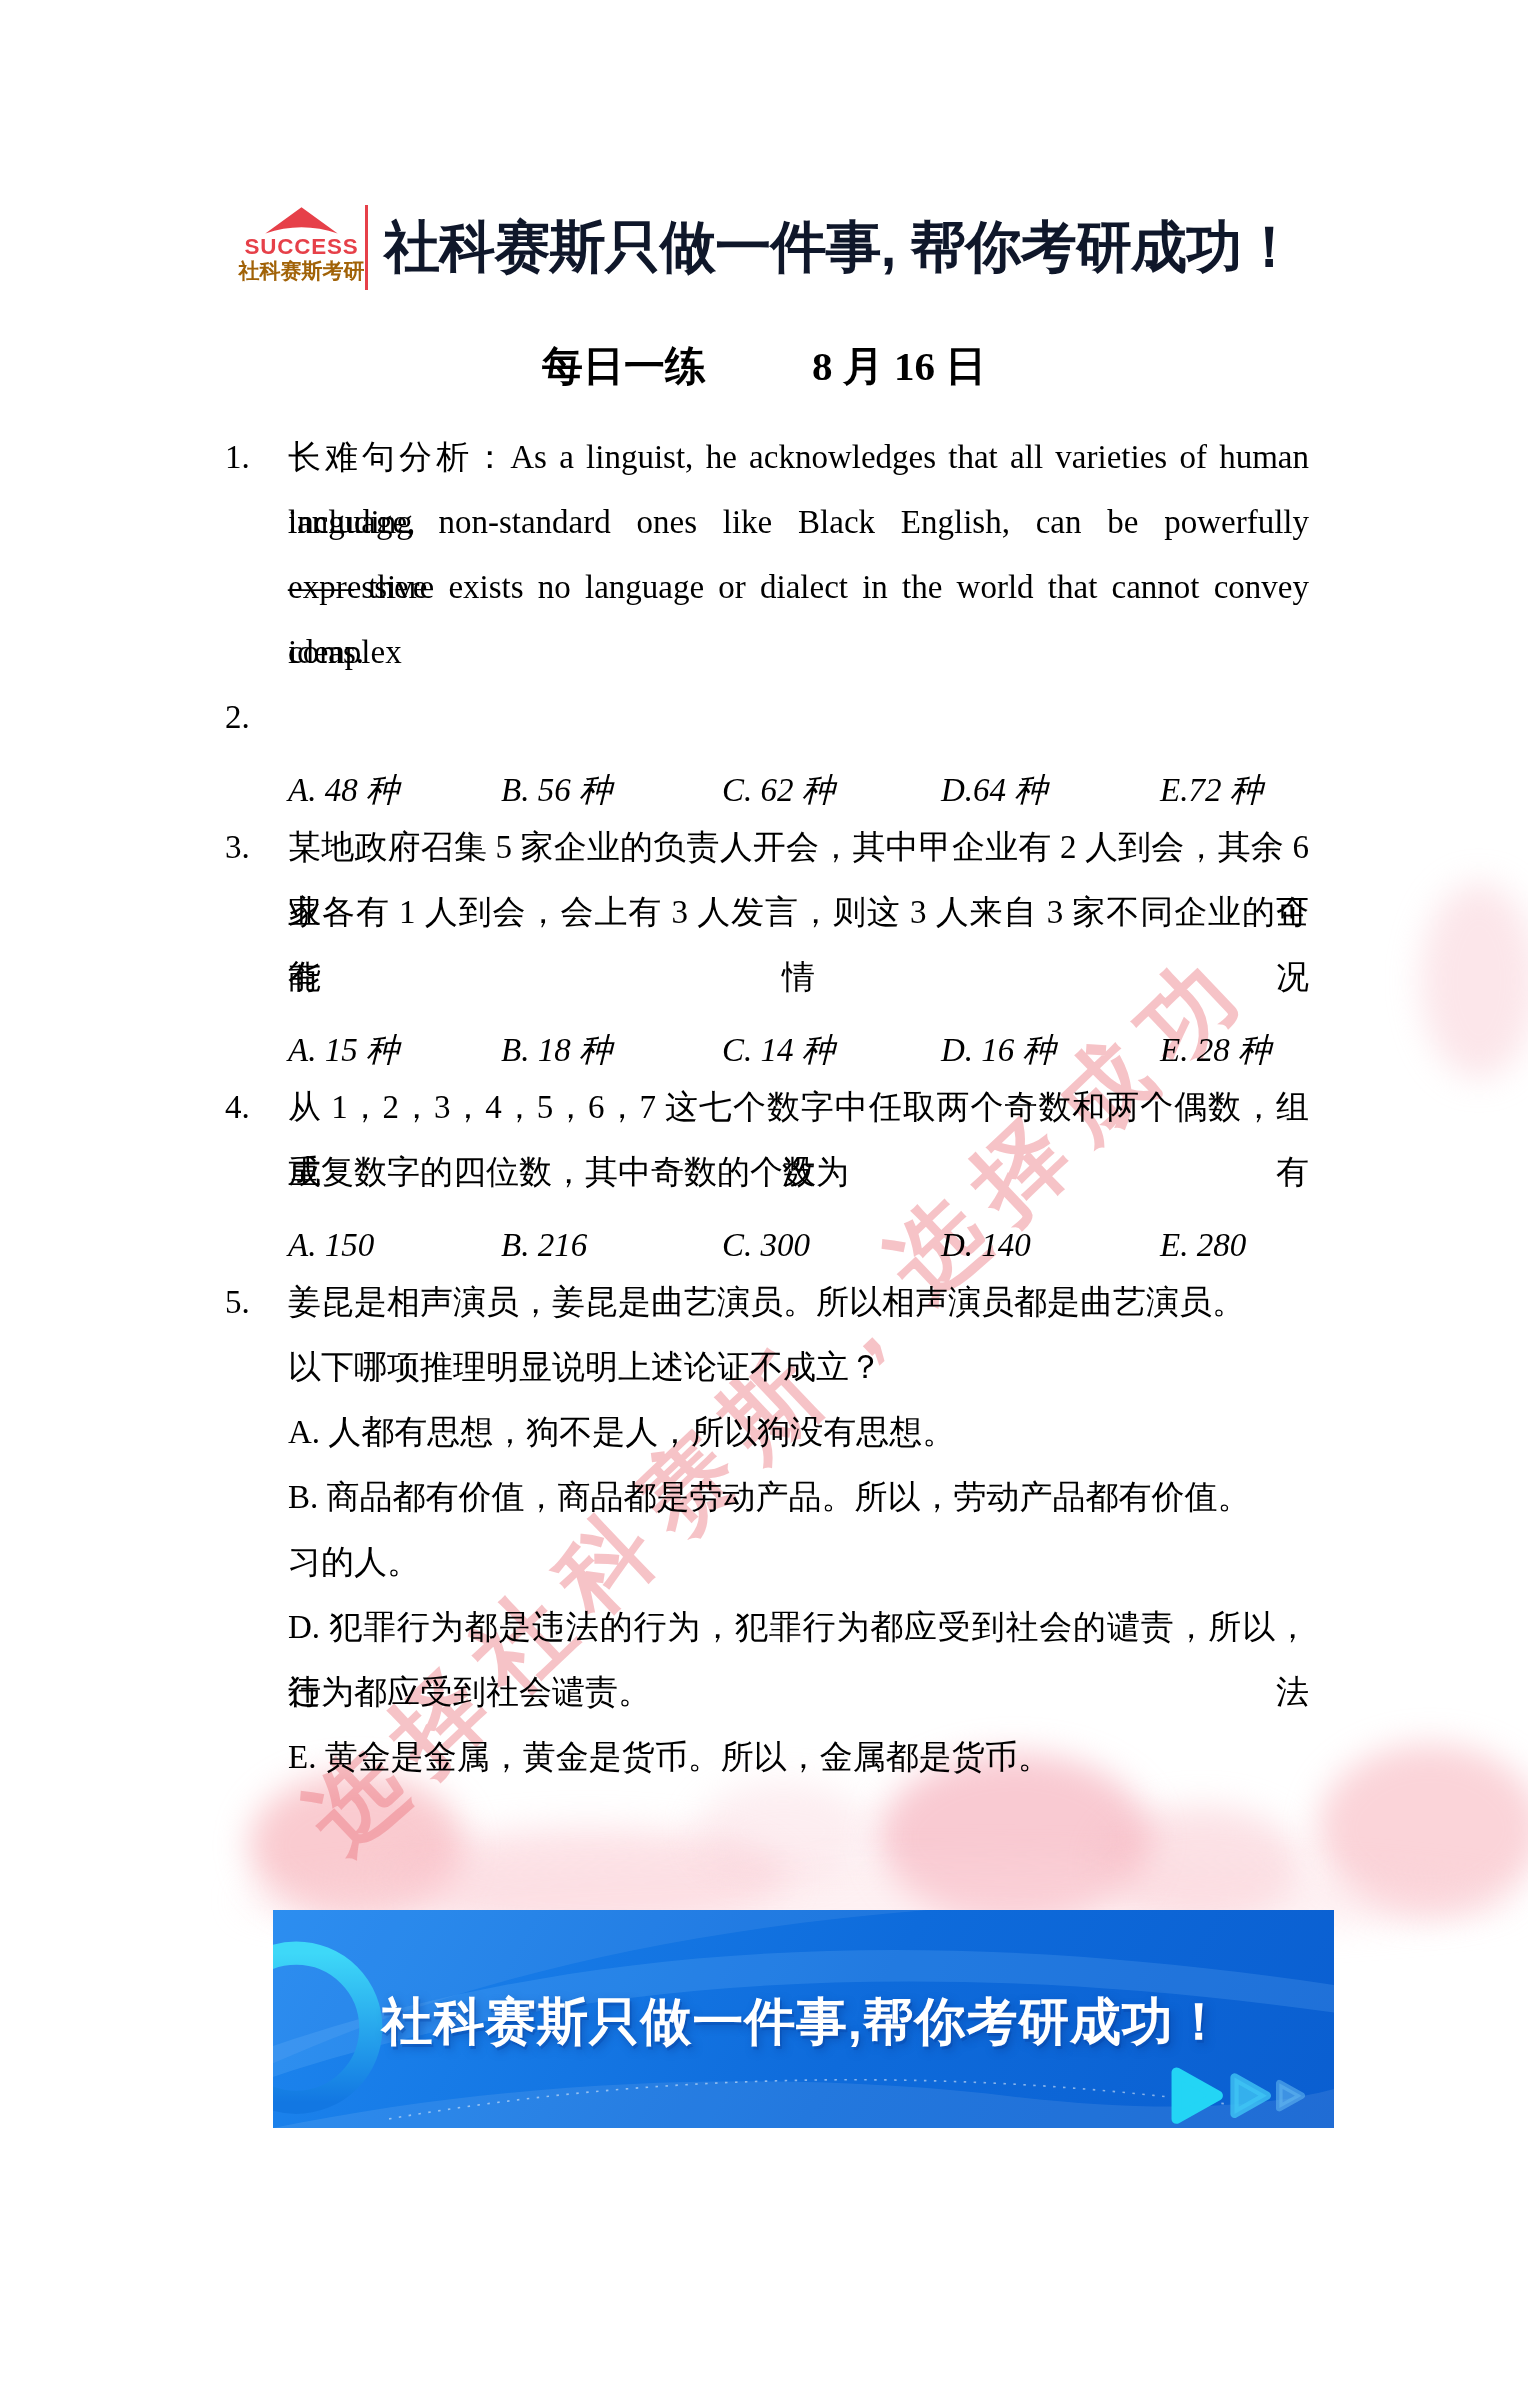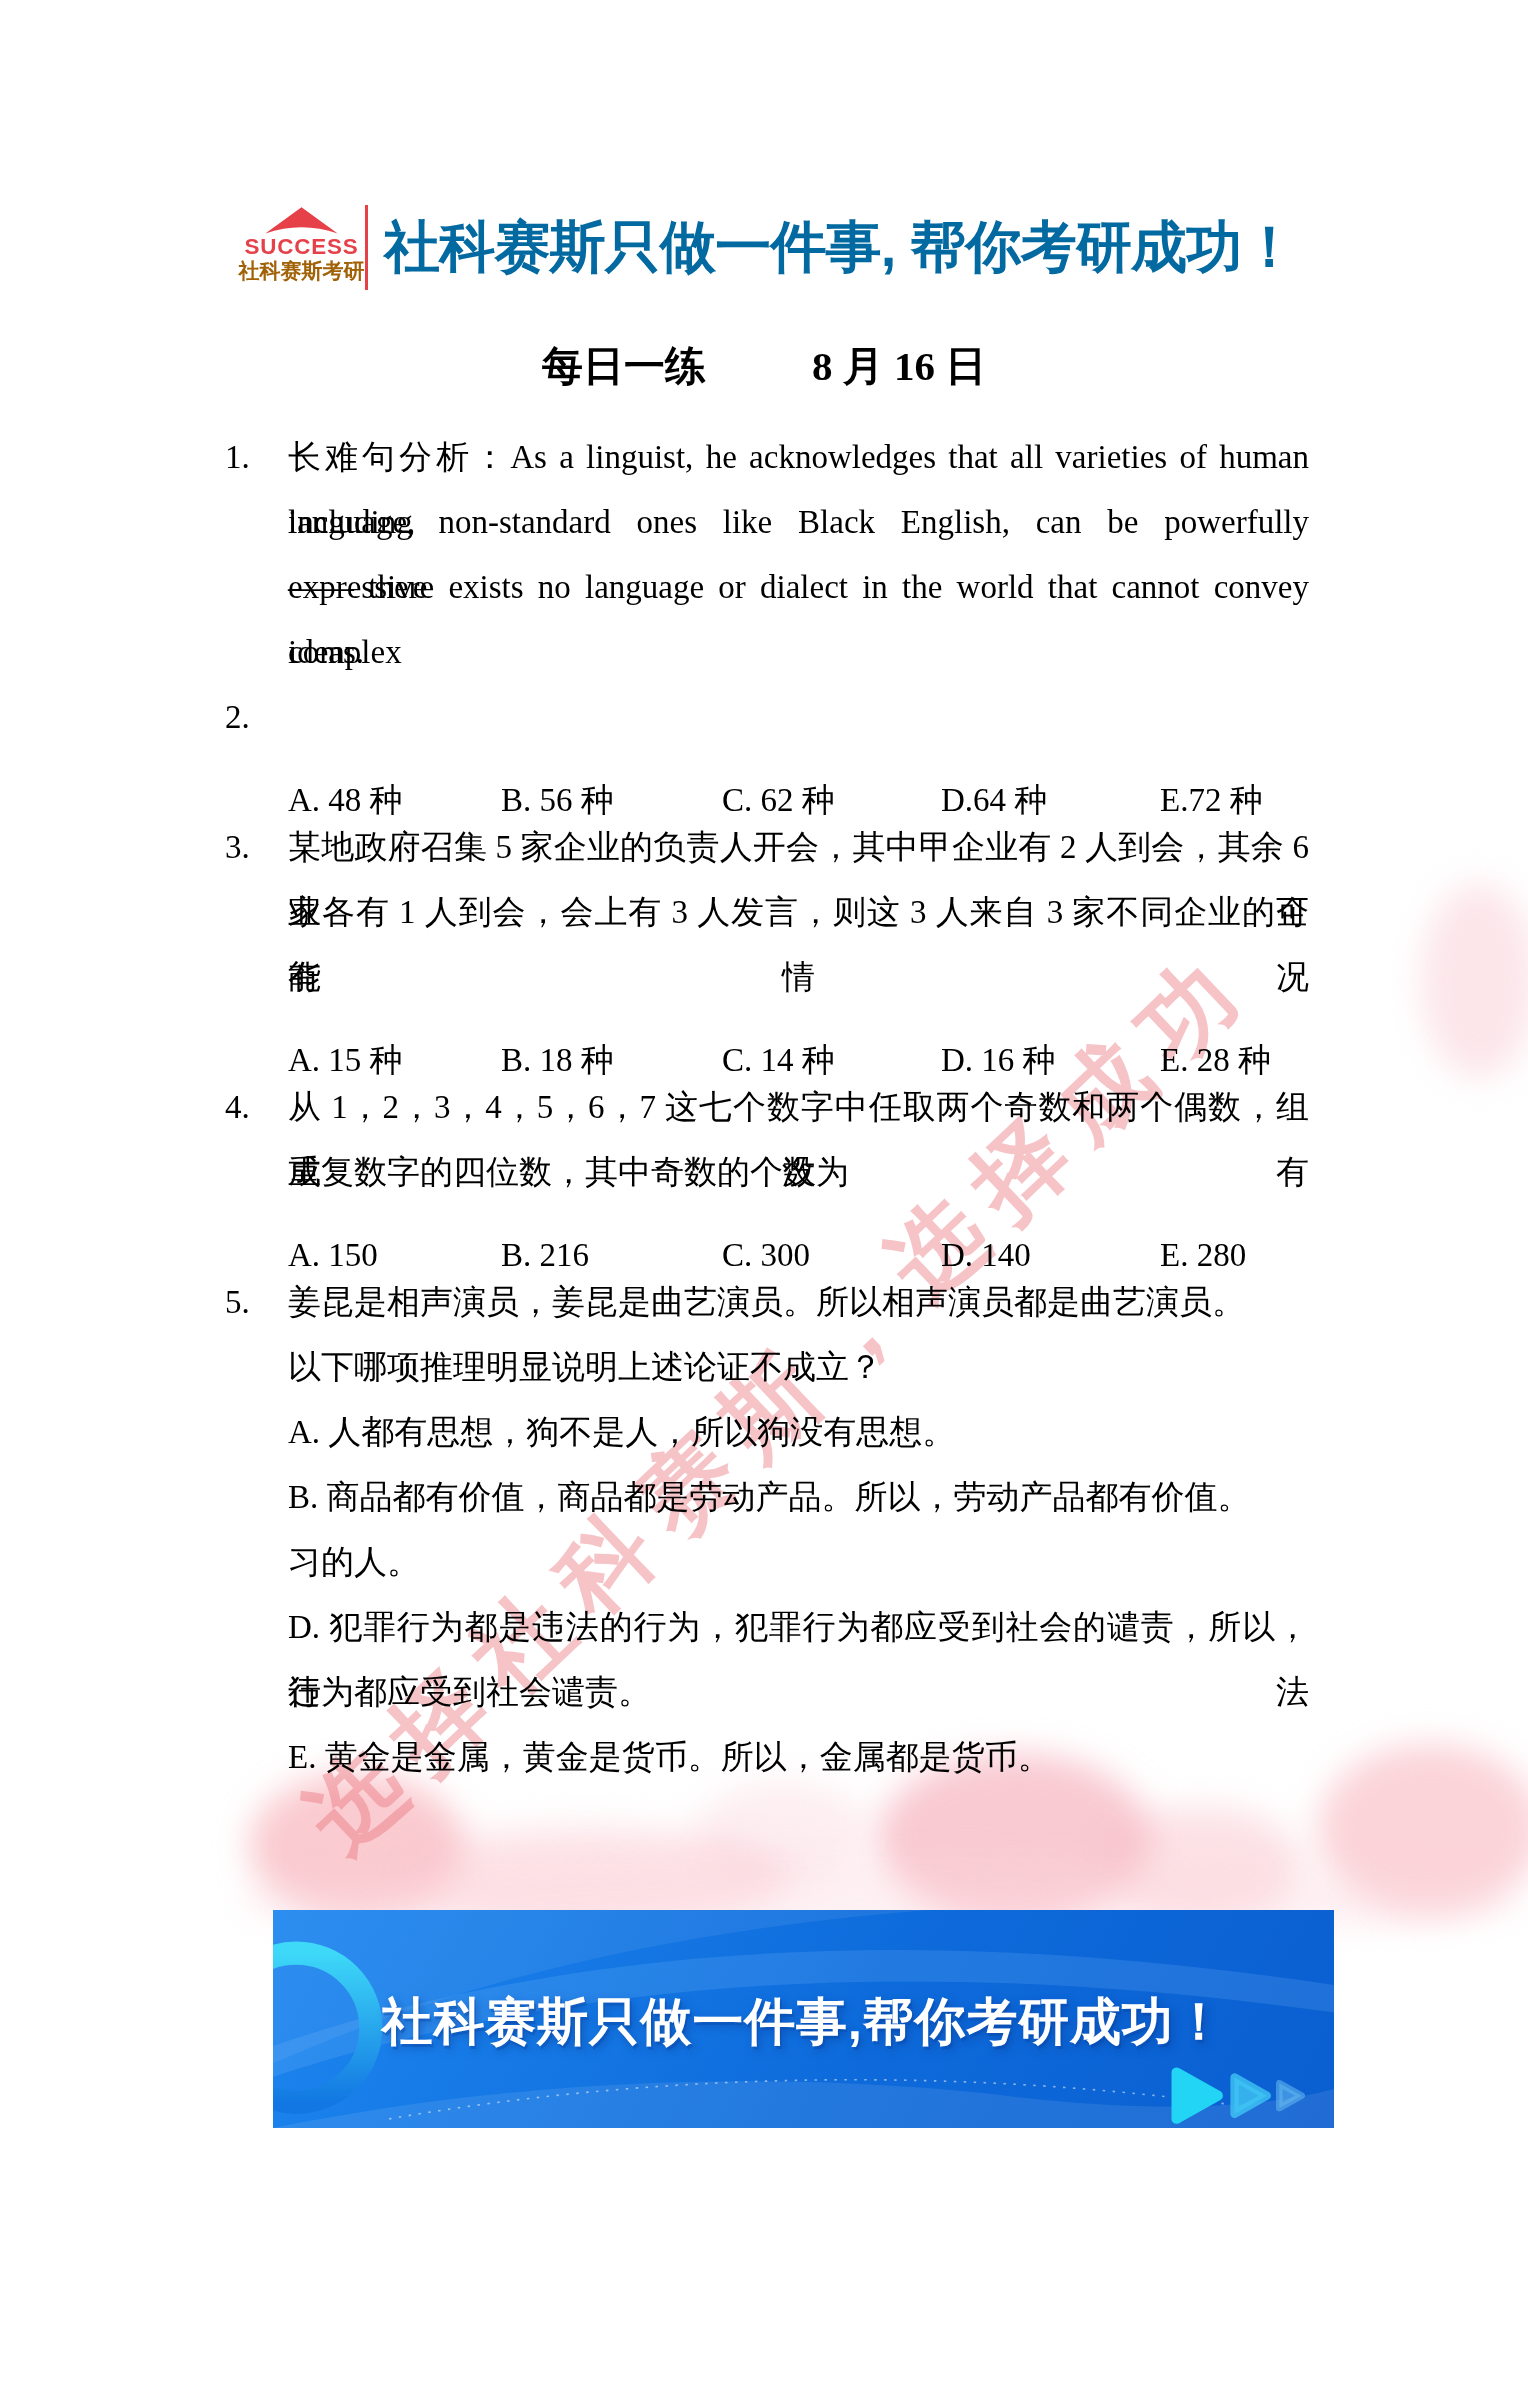--- a/index.html
+++ b/index.html
@@ -28,32 +28,32 @@
   .logo{position:absolute;left:235px;top:206px;width:133px;text-align:center;z-index:3;}
   .logo-roof{display:block;margin:0 auto;width:103px;height:28px;}
   .logo-en{font-family:"Liberation Sans","DejaVu Sans",sans-serif;font-weight:800;
     font-size:22.4px;letter-spacing:0.8px;color:#e64049;line-height:25px;}
   .logo-cn{font-family:"Liberation Sans","DejaVu Sans",sans-serif;font-weight:800;
     font-size:21px;color:#a16207;line-height:23px;}
   .hdr-divider{position:absolute;left:365px;top:205px;width:3.3px;height:85px;background:#e64049;z-index:3;}
   .headline{
     position:absolute;left:384px;top:215px;width:945px;z-index:3;
     font-family:"Liberation Sans","DejaVu Sans",sans-serif;font-weight:900;
-    font-size:56px;line-height:63px;color:#0369a1;white-space:nowrap;letter-spacing:-0.8px;
+    font-size:56px;line-height:63px;color:#0f172a;white-space:nowrap;letter-spacing:-0.8px;
   }
   
   .title-row{position:absolute;left:0;top:339px;width:1528px;text-align:center;
     font-size:41px;font-weight:700;z-index:3;white-space:nowrap;}
   .title-right{margin-left:106px;}
   
   .content{position:absolute;left:288px;top:425px;width:1021px;z-index:2;font-size:33px;}
   .line{position:relative;height:65px;line-height:65px;white-space:nowrap;}
   .just{text-align:justify;text-align-last:justify;white-space:normal;}
   .qnum{position:absolute;left:-63px;top:0;}
-  .opts span{position:absolute;top:18px;}
+  .opts span{position:absolute;top:8px;font-style:italic;}
   .c0{left:0;} .c1{left:213px;} .c2{left:434px;} .c3{left:653px;} .c4{left:872px;}
   
   .banner{position:absolute;left:273px;top:1910px;width:1061px;height:218px;z-index:4;
     background:linear-gradient(120deg,#1d86ef 0%,#0e6bdb 55%,#0a5ed0 100%);overflow:hidden;}
   .banner-deco{position:absolute;left:0;top:0;}
   .banner-text{
     position:absolute;left:0;top:0;width:100%;height:174px;display:flex;align-items:center;justify-content:center;
     font-family:"Liberation Sans","DejaVu Sans",sans-serif;font-weight:900;font-size:51px;color:#fff;
     letter-spacing:0.8px;white-space:nowrap;
     text-shadow:3.3px 4.1px 8.3px rgba(8,60,150,.5),1.7px 2.5px 0 rgba(10,70,170,.35);

